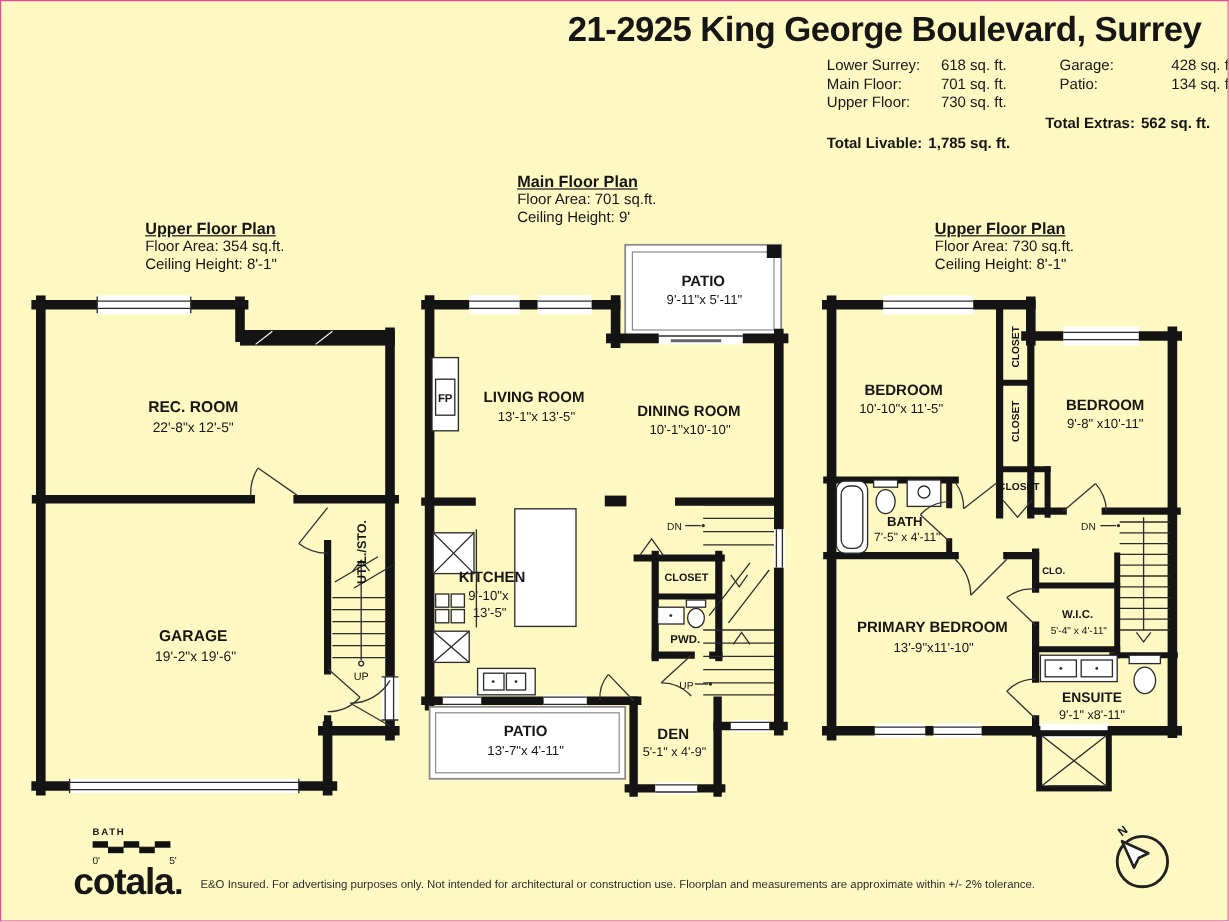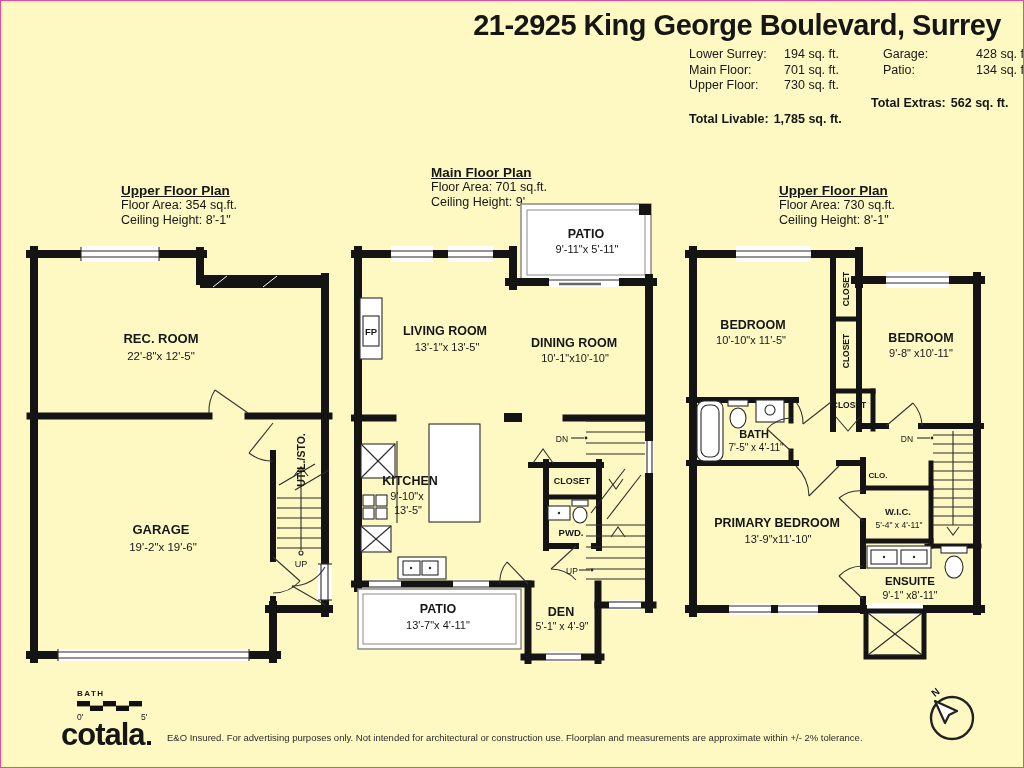--- a/index.html
+++ b/index.html
@@ -32,21 +32,21 @@
 </head>
 <body>
 
 <div id="page">
 
   <div class="abs main-title">21-2925 King George Boulevard, Surrey</div>
 
   <div class="abs stats-col" style="left:688px;top:46px;width:150px;">
     <div class="stat-row">
       <span>Lower Surrey:</span>
-      <span>194 sq. ft.</span>
+      <span>618 sq. ft.</span>
     </div>
     <div class="stat-row">
       <span>Main Floor:</span>
       <span>701 sq. ft.</span>
     </div>
     <div class="stat-row">
       <span>Upper Floor:</span>
       <span>730 sq. ft.</span>
     </div>
     <div class="stat-total">
@@ -66,21 +66,21 @@
     <div class="stat-total" style="margin-left:-12px;">
       <span>Total Extras:</span><span class="v">562 sq. ft.</span>
     </div>
   </div>
 
   <div class="abs plan-header" style="left:120px;top:182px;">
     <div class="t">Upper Floor Plan</div>
     <div>Floor Area: 354 sq.ft.</div>
     <div>Ceiling Height: 8'-1"</div>
   </div>
-  <div class="abs plan-header" style="left:430px;top:143px;margin-top:21px;">
+  <div class="abs plan-header" style="left:430px;top:143px;">
     <div class="t">Main Floor Plan</div>
     <div>Floor Area: 701 sq.ft.</div>
     <div>Ceiling Height: 9'</div>
   </div>
   <div class="abs plan-header" style="left:778px;top:182px;">
     <div class="t">Upper Floor Plan</div>
     <div>Floor Area: 730 sq.ft.</div>
     <div>Ceiling Height: 8'-1"</div>
   </div>
 

